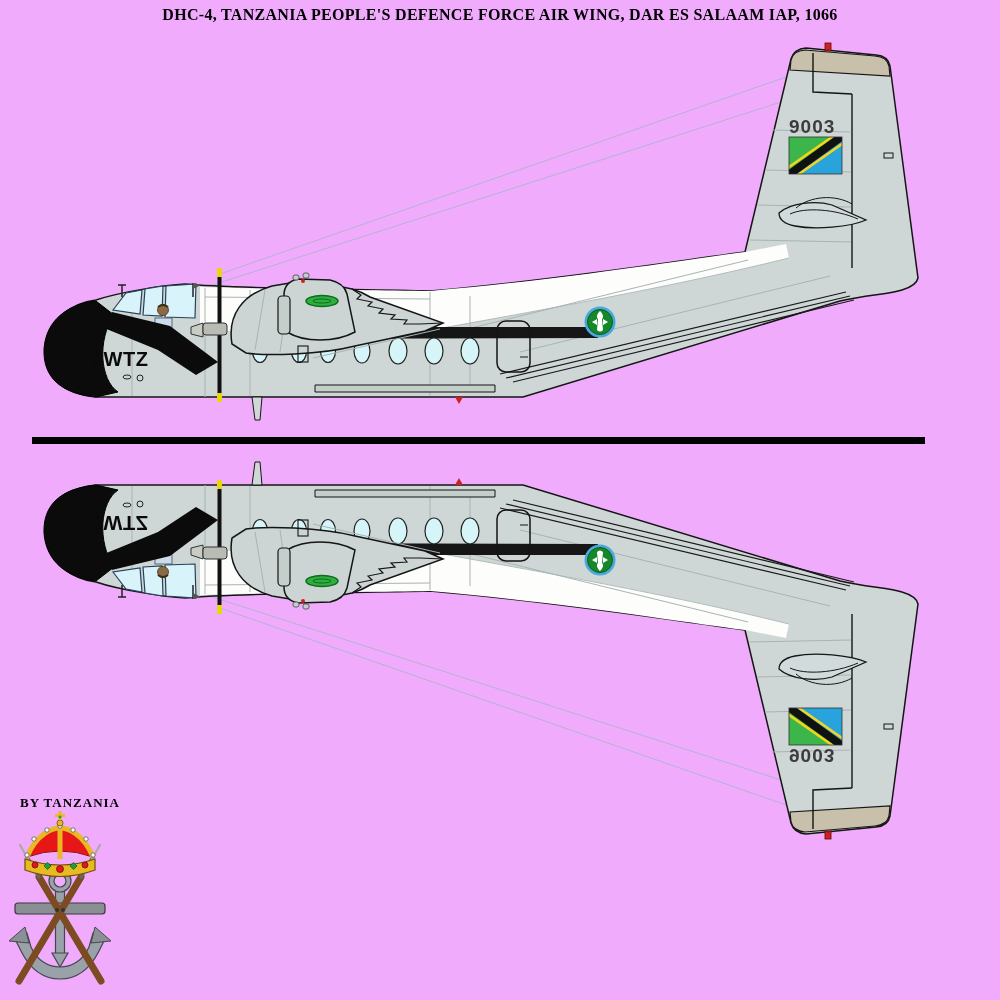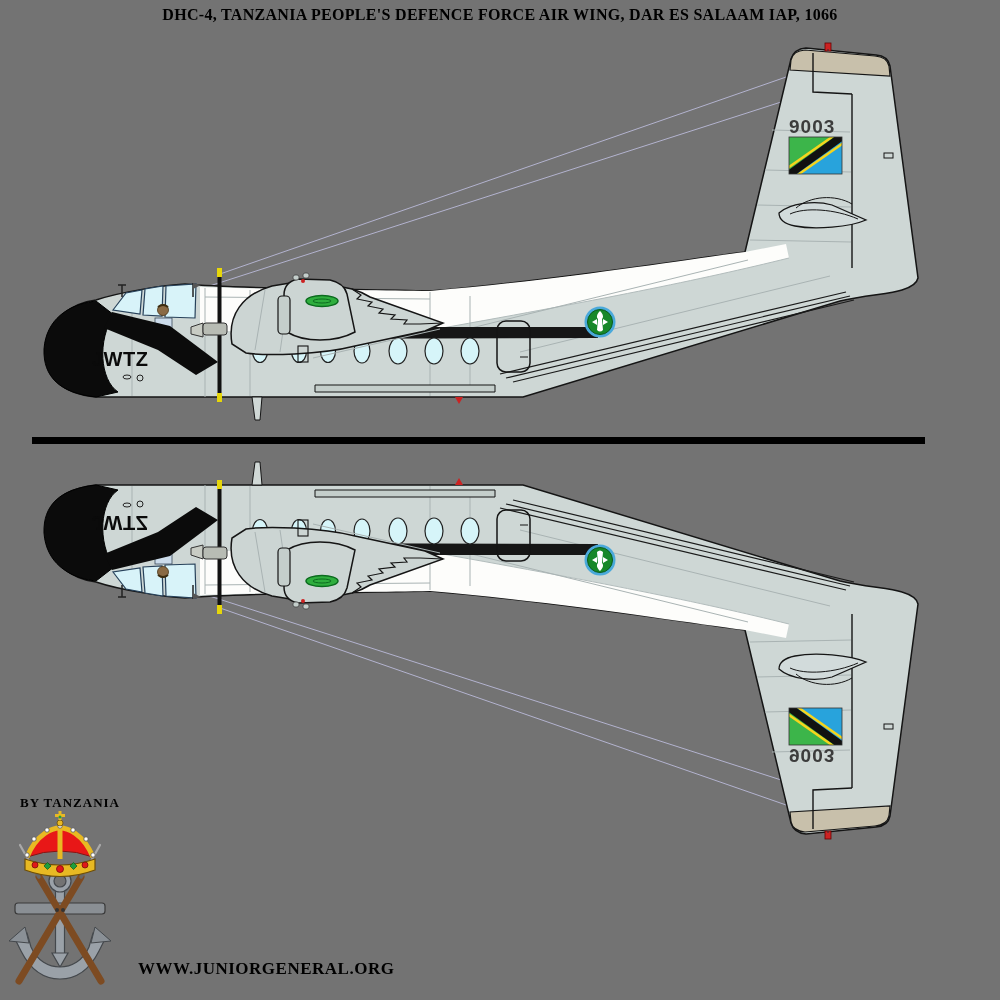--- a/index.html
+++ b/index.html
@@ -1,16 +1,16 @@
 <!DOCTYPE html>
 <html><head>
 <meta charset="utf-8">
 <style>
   html,body{margin:0;padding:0;background:#ffffff;}
-  #page{position:relative;width:1000px;height:1000px;background:#737373;overflow:hidden;
+  #page{position:relative;width:1000px;height:1000px;background:#f0abfc;overflow:hidden;
         font-family:"Liberation Serif", serif;}
   .abs{position:absolute;}
   #title{left:0;top:6px;width:1000px;text-align:center;font-weight:bold;font-size:16px;
          letter-spacing:0.3px;color:#000;}
   #credit{left:20px;top:795px;font-weight:bold;font-size:13px;letter-spacing:1px;color:#000;}
   #site{left:138px;top:959px;font-weight:bold;font-size:17px;letter-spacing:0.5px;color:#000;}
   svg text{font-family:"Liberation Sans", sans-serif;}
 </style>
 </head>
 <body>
@@ -213,15 +213,14 @@
           <circle cx="83" cy="24" r="2.2"></circle>
         <circle cx="90" cy="40" r="2.2"></circle>
       </g>
       <circle cx="57" cy="8" r="3" stroke="#6e4e08" stroke-width="0.8" fill="#e8b923"></circle>
       <rect x="55.5" y="-4" width="3" height="9" fill="#e8b923"></rect>
       <rect x="52" y="-1" width="10" height="3" fill="#e8b923"></rect>
       <circle cx="57" cy="2" r="1.5" fill="#1f9e3c"></circle>
     </g>
   </svg>
 
-  <div class="abs" id="site">WWW.JUNIORGENERAL.ORG</div>
 
 </div>
 
 </body></html>

